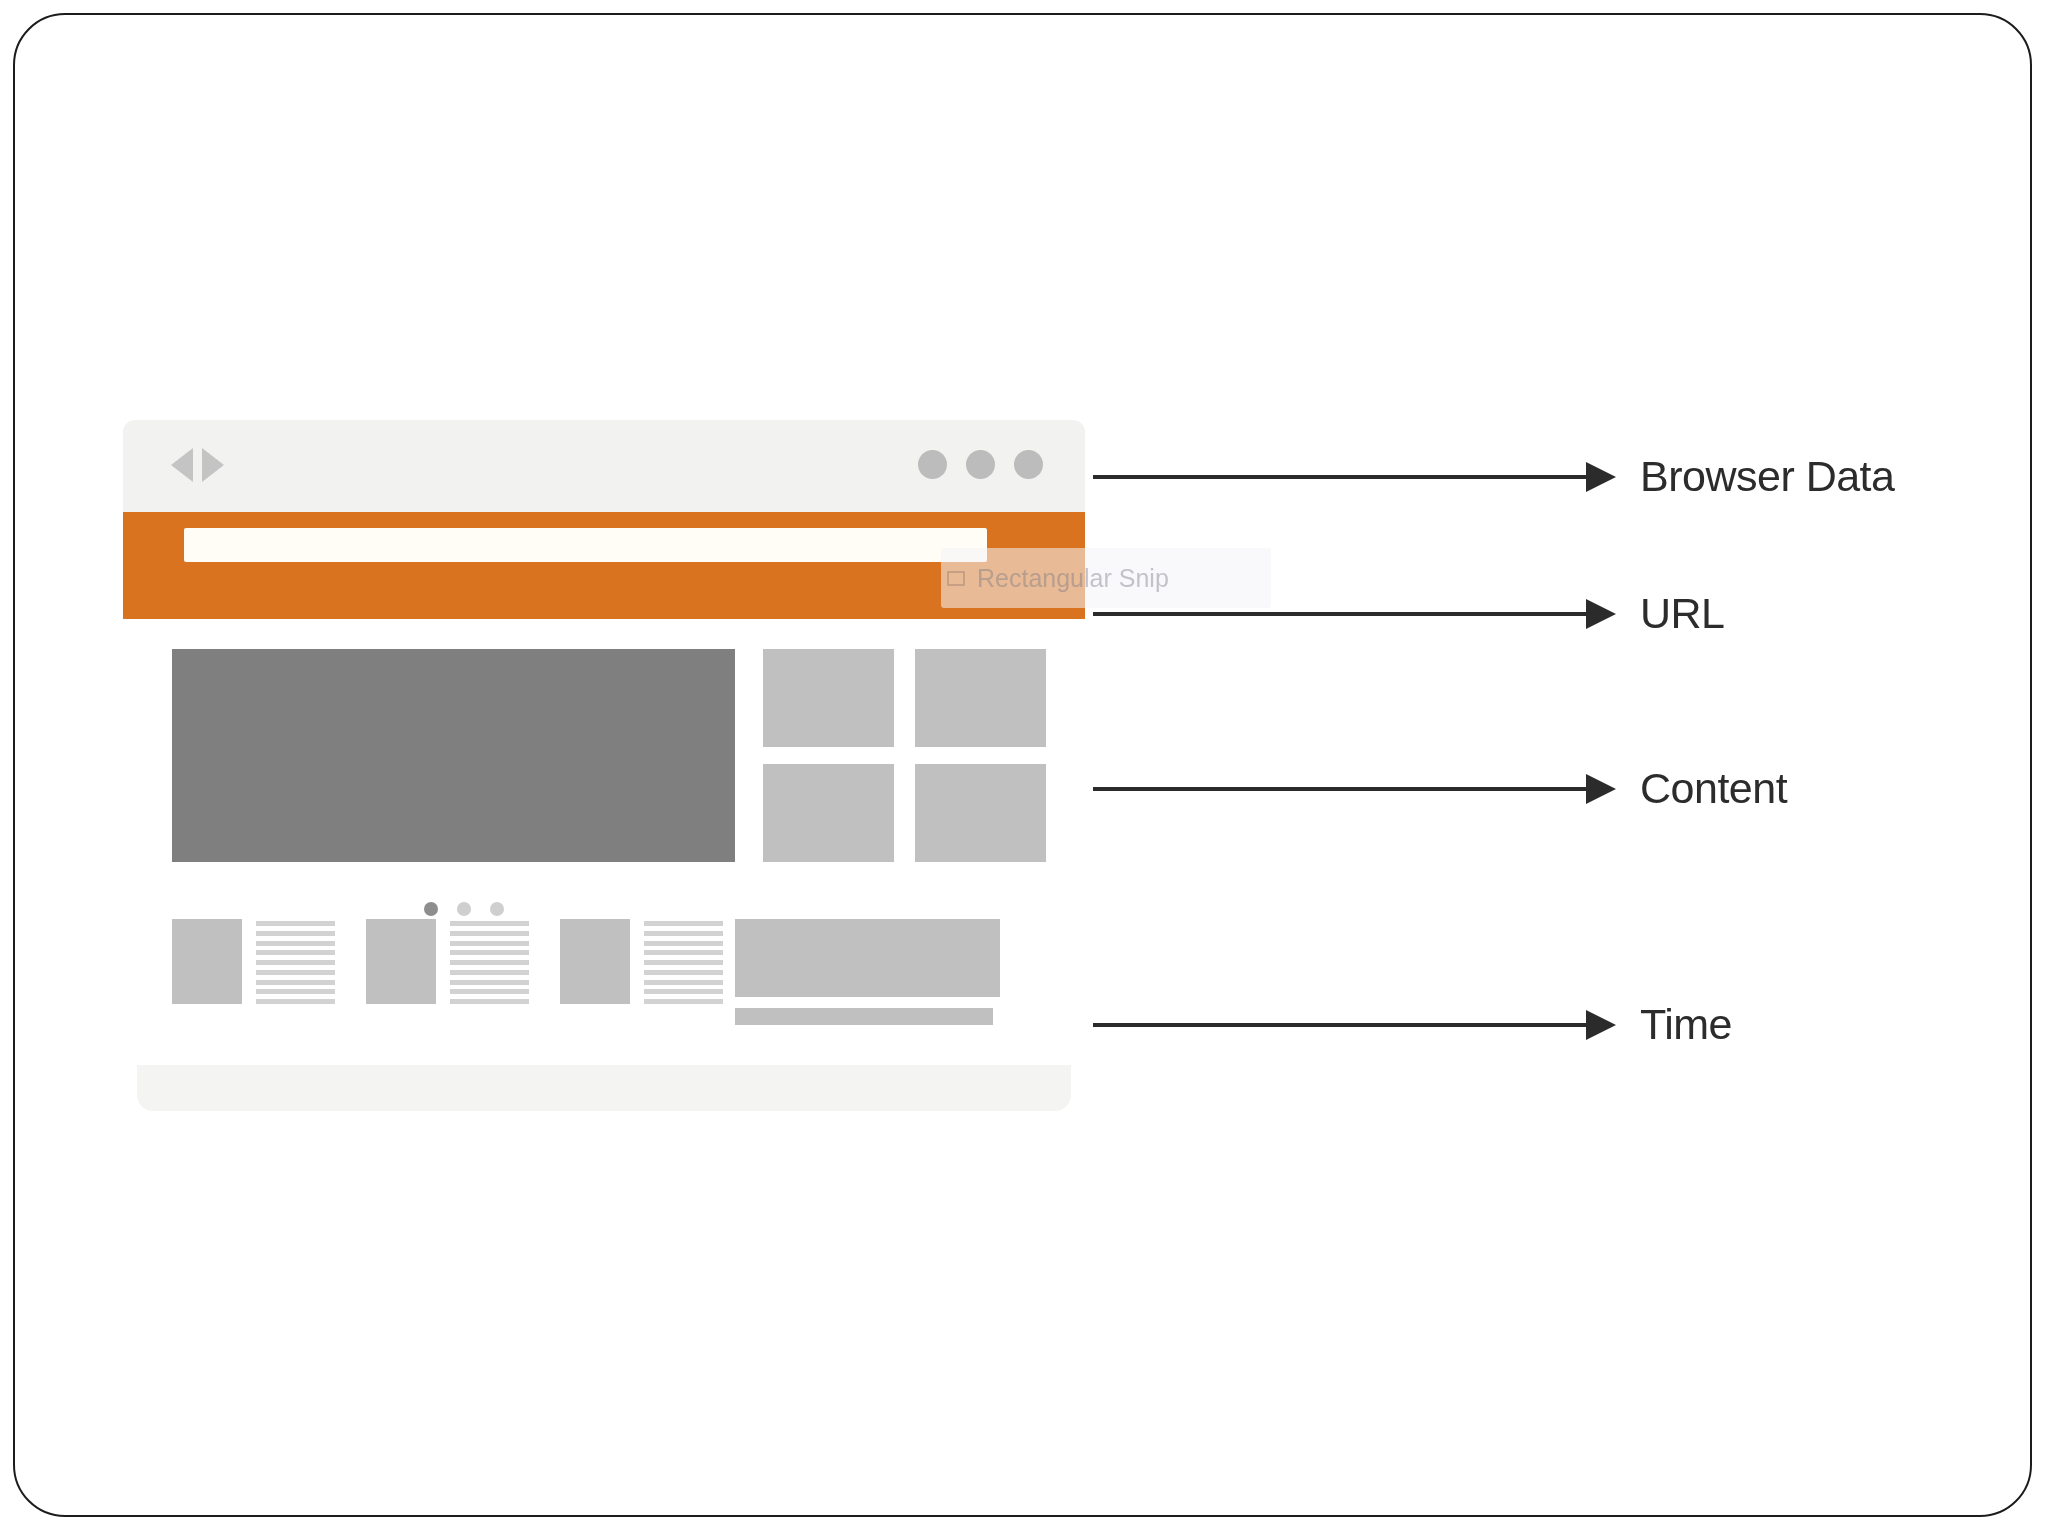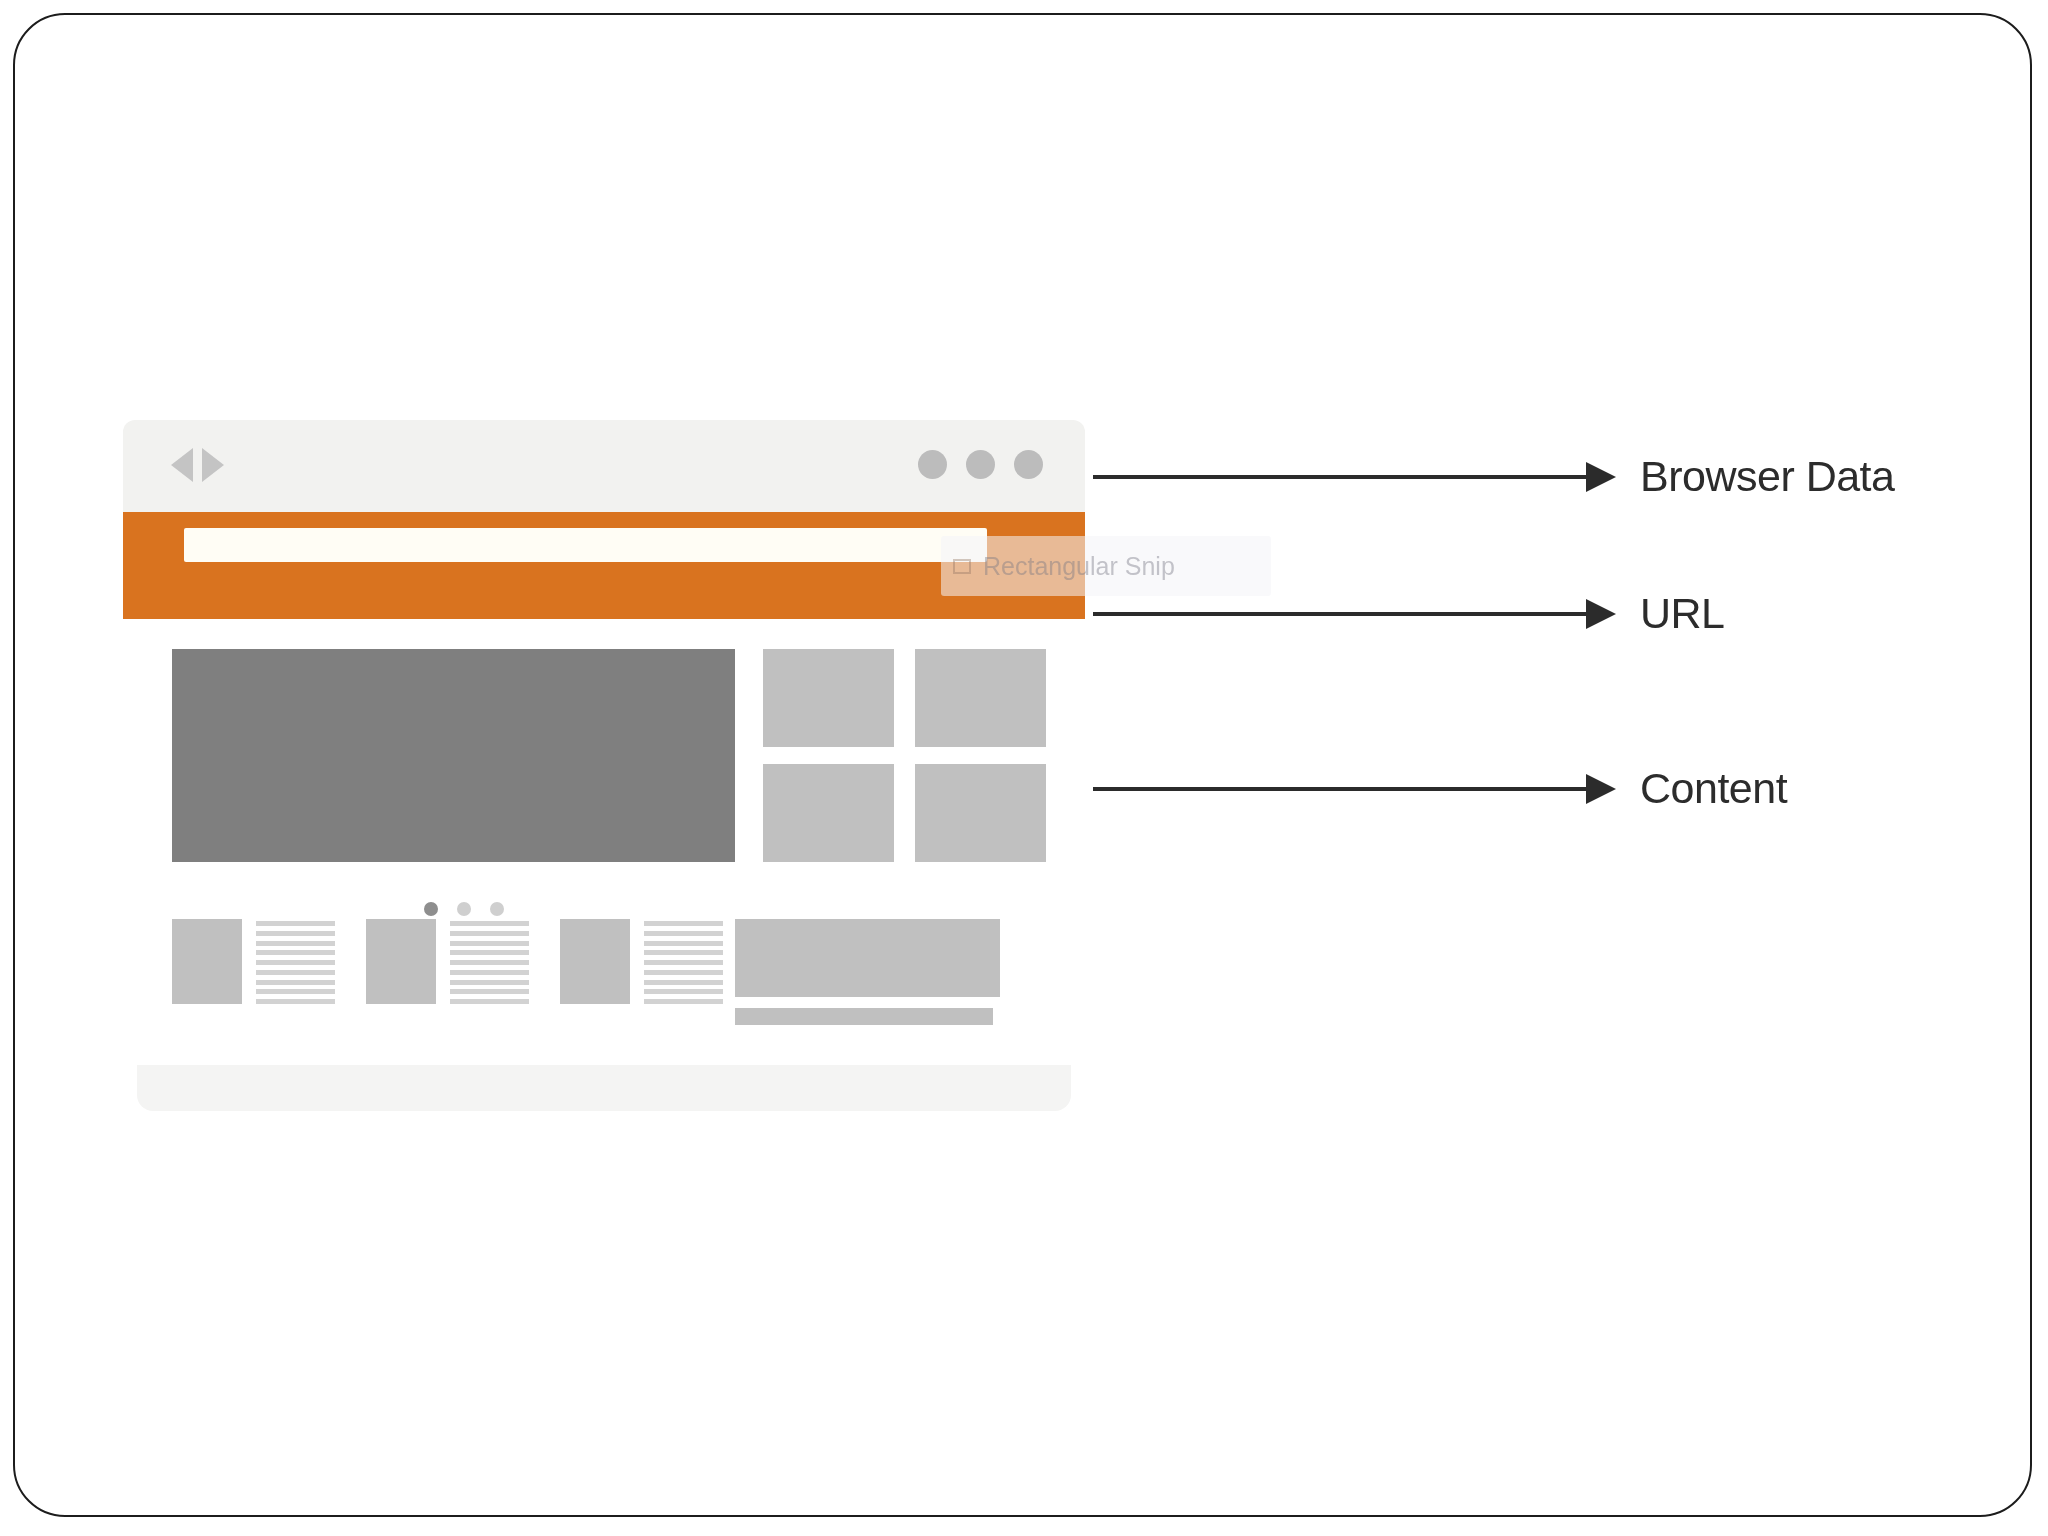--- a/index.html
+++ b/index.html
@@ -96,28 +96,28 @@
     width: 803px;
     height: 34px;
     background: #fffdf5;
     border-radius: 2px;
   }
 
   
   #snip-ghost {
     position: absolute;
     left: 818px;
-    top: 116px;
+    top: 128px;
     width: 330px;
     height: 60px;
     background: rgba(244,244,248,0.55);
     display: flex;
     align-items: center;
     gap: 12px;
-    padding-left: 12px;
+    padding-left: 6px;
     box-sizing: border-box;
     border-radius: 3px;
   }
   #snip-ghost-icon {
     width: 18px;
     height: 15px;
     border: 2px solid rgba(150,120,100,0.40);
     box-sizing: border-box;
     flex: none;
   }
@@ -413,14 +413,21 @@
   </div>
 
   <div class="annotation" id="anno-content">
     <span class="anno-arrow">
       <span class="anno-line"></span>
         <span class="anno-head"></span>
     </span>
     <span class="anno-label">Content</span>
   </div>
 
+  <div class="annotation" id="anno-time">
+    <span class="anno-arrow">
+      <span class="anno-line"></span>
+        <span class="anno-head"></span>
+    </span>
+    <span class="anno-label">Time</span>
+  </div>
 
 </div>
 
 </body></html>

